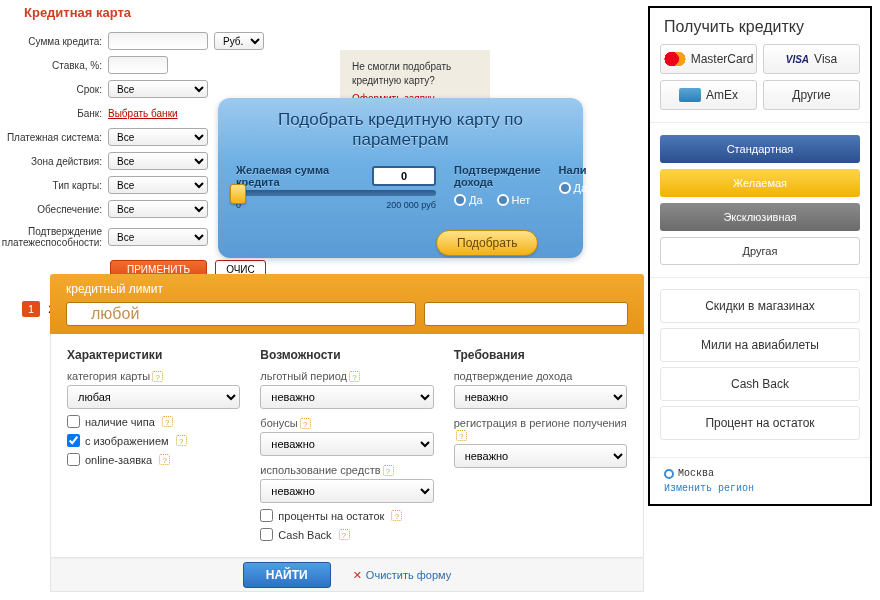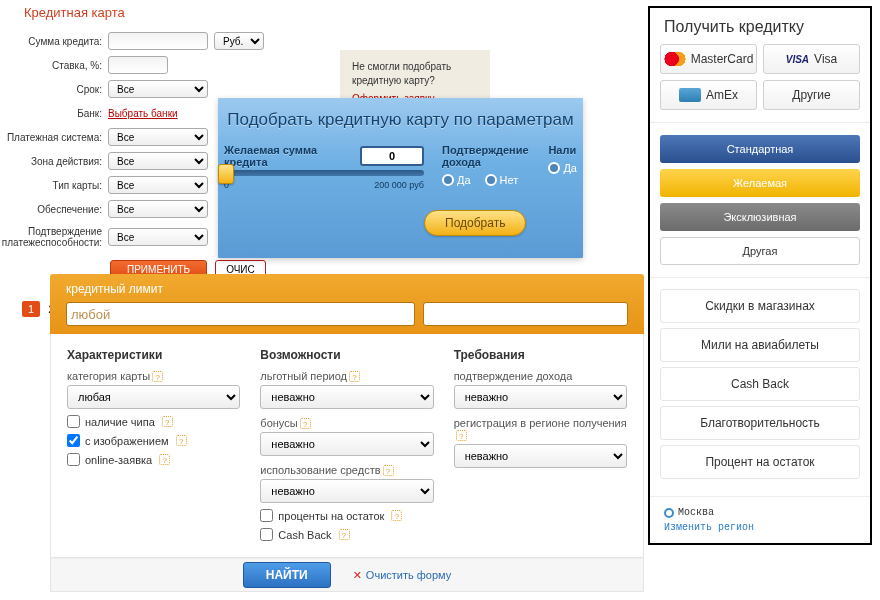--- a/index.html
+++ b/index.html
@@ -1,59 +1,59 @@
 <!DOCTYPE html>
 <html><head>
 <meta charset="utf-8">
 <style>
   * { box-sizing: border-box; margin: 0; padding: 0; }
   body { font-family: Tahoma, Arial, sans-serif; font-size: 12px; color: #333; background: #fff; width: 880px; height: 600px; position: relative; overflow: hidden; }
   
   
   .left-form { position: absolute; left: 0; top: 5px; width: 410px; }
-  .left-form h3 { color: #ce4022; font-size: 13px; font-weight: normal; padding: 0 0 10px 24px; }
+  .left-form h3 { color: #ce4022; font-size: 13px; font-weight: bold; padding: 0 0 10px 24px; }
   .lf-row { display: flex; align-items: center; height: 22px; margin-bottom: 2px; }
   .lf-label { width: 108px; text-align: right; padding-right: 6px; font-size: 10px; color: #333; }
   .lf-inp { height: 18px; border: 1px solid #aaa; border-radius: 3px; background: linear-gradient(#f2f2f2,#fff); font-size: 10px; padding: 0 4px; }
   .lf-select { height: 18px; border: 1px solid #aaa; border-radius: 3px; font-size: 10px; background: linear-gradient(#fff,#eee); padding: 0 4px; width: 100px; }
   .lf-link { color: #b00; font-size: 10px; text-decoration: underline; }
   .lf-btn-row { padding: 6px 0 0 110px; display:flex; gap:8px; }
   .lf-submit { background: linear-gradient(#f36b2f,#e14d14); color:#fff; border:1px solid #c0370b; border-radius:3px; padding:3px 16px; font-size:10px; text-transform:uppercase; cursor:pointer; }
   .lf-reset { background:#fff; border:1px solid #b91c1c; border-radius:3px; padding:3px 10px; font-size:10px; cursor:pointer; }
   .pagination { padding: 22px 0 0 22px; font-size:11px; display:flex; gap:8px; align-items:center; }
   .pagination .pg { color:#226; cursor:pointer; }
   .pagination .pg.active { background:#e14d14; color:#fff; padding:2px 6px; border-radius:2px; }
   .pagination .dots { color:#666; }
   
   
   .help-box { position:absolute; left:340px; top:50px; width:150px; background:#f0ece2; padding:10px 12px; font-size:10px; line-height:1.4; }
   .help-box a { color:#b00; text-decoration:underline; display:block; margin-top:4px; }
   
   
-  .blue-panel { position:absolute; left:218px; top:98px; width:365px; height:160px; background:linear-gradient(#9cc9ef,#6fb0e4 40%,#5a9bd5); border-radius:1px; box-shadow:0 2px 6px rgba(0,0,0,.2); padding:12px 6px; color:#fff; }
+  .blue-panel { position:absolute; left:218px; top:98px; width:365px; height:160px; background:linear-gradient(#9cc9ef,#6fb0e4 40%,#5a9bd5); border-radius:12px; box-shadow:0 2px 6px rgba(0,0,0,.2); padding:12px 18px; color:#fff; }
   .blue-panel h2 { color:#14426e; font-size:17px; font-weight:normal; text-align:center; margin-bottom:14px; text-shadow:0 1px 0 rgba(255,255,255,.5); }
   .blue-row { display:flex; gap:18px; align-items:flex-start; }
   .bp-col { }
   .bp-lbl { font-size:11px; font-weight:bold; color:#133c63; text-shadow:0 1px 0 rgba(255,255,255,.3); display:block; margin-bottom:6px;}
   .bp-amount { width:64px; height:20px; border:2px solid #305f8f; border-radius:3px; text-align:center; font-weight:bold; font-size:11px; background:#fff; color:#000; }
   .bp-slider-wrap { position:relative; width:200px; margin-top:2px;}
   .bp-track { height:6px; background:linear-gradient(#2e5a87,#4077aa); border-radius:3px; position:relative; }
   .bp-handle { position:absolute; left:-6px; top:-6px; width:16px; height:20px; background:linear-gradient(#ffe38a,#f5b315); border:1px solid #c48a00; border-radius:3px; box-shadow:0 1px 2px rgba(0,0,0,.3); }
   .bp-scale { display:flex; justify-content:space-between; font-size:9px; color:#123a60; margin-top:4px; }
   .bp-radio-col { display:flex; gap:14px; font-size:11px; color:#fff; }
   .bp-radio-col label { display:flex; align-items:center; gap:3px; }
   .bp-radio { appearance:none; width:12px; height:12px; border-radius:50%; border:2px solid #fff; background:#4e86bb; }
   .blue-submit { background:linear-gradient(#ffe38a,#f3b015); color:#6a4a00; border:1px solid #c48a00; border-radius:14px; padding:5px 20px; font-size:12px; cursor:pointer; margin-top:20px; margin-left:200px; box-shadow:0 1px 2px rgba(0,0,0,.2);}
   
   
   .orange-panel { position:absolute; left:50px; top:274px; width:594px; }
   .op-head { background:linear-gradient(#f0a92e,#e79416); padding:8px 16px; color:#fff; border-radius:3px 3px 0 0;}
   .op-head .lbl { font-size:12px; }
   .op-head-row2 { display:flex; gap:8px; margin-top:6px;}
-  .op-limit-inp { height:24px; border:1px solid #b3750c; border-radius:3px; padding:0 4px; font-size:13px; color:#c09050; width:376px; background:#fff;}
+  .op-limit-inp { height:24px; border:1px solid #b3750c; border-radius:3px; padding:0 24px; font-size:16px; color:#c09050; width:376px; background:#fff;}
   .op-rub { height:24px; border:1px solid #b3750c; border-radius:3px; padding:0 8px; font-size:12px; width:220px; background:#fff; display:flex; align-items:center; }
   
   .op-body { background:#fff; border:1px solid #e5e5e5; border-top:none; padding:14px 16px 10px; display:flex; gap:20px;}
   .op-col { flex:1; }
   .op-col h4 { font-size:12px; font-weight:bold; margin-bottom:6px;}
   .op-sub { font-size:11px; color:#555; margin:8px 0 3px; display:block;}
   .qmark { display:inline-block; width:11px; height:11px; font-size:8px; line-height:11px; text-align:center; border:1px dotted #e6a030; color:#e6a030; border-radius:2px; margin-left:2px;}
   .op-select { width:100%; height:24px; border:1px solid #bbb; border-radius:3px; background:linear-gradient(#fff,#eee); font-size:11px; padding:0 6px; }
   .op-check-row { display:flex; align-items:center; gap:5px; margin:6px 0; font-size:11px;}
   .op-check-row input { width:13px; height:13px; }
@@ -280,21 +280,20 @@
   <div class="sb-grid2">
     <div class="sb-tab tab-std">Стандартная</div>
     <div class="sb-tab tab-gold">Желаемая</div>
     <div class="sb-tab tab-excl">Эксклюзивная</div>
     <div class="sb-tab tab-other">Другая</div>
   </div>
   <div class="sb-list">
     <div class="sb-list-item">Скидки в магазинах</div>
     <div class="sb-list-item">Мили на авиабилеты</div>
     <div class="sb-list-item">Cash Back</div>
-    <div class="sb-list-item">Благотворительность</div>
     <div class="sb-list-item">Процент на остаток</div>
   </div>
   <div class="sb-region">
     <div class="loc">
         <span class="pin"></span>
         <span>Москва</span>
       </div>
     <a>Изменить регион</a>
   </div>
 </div>

